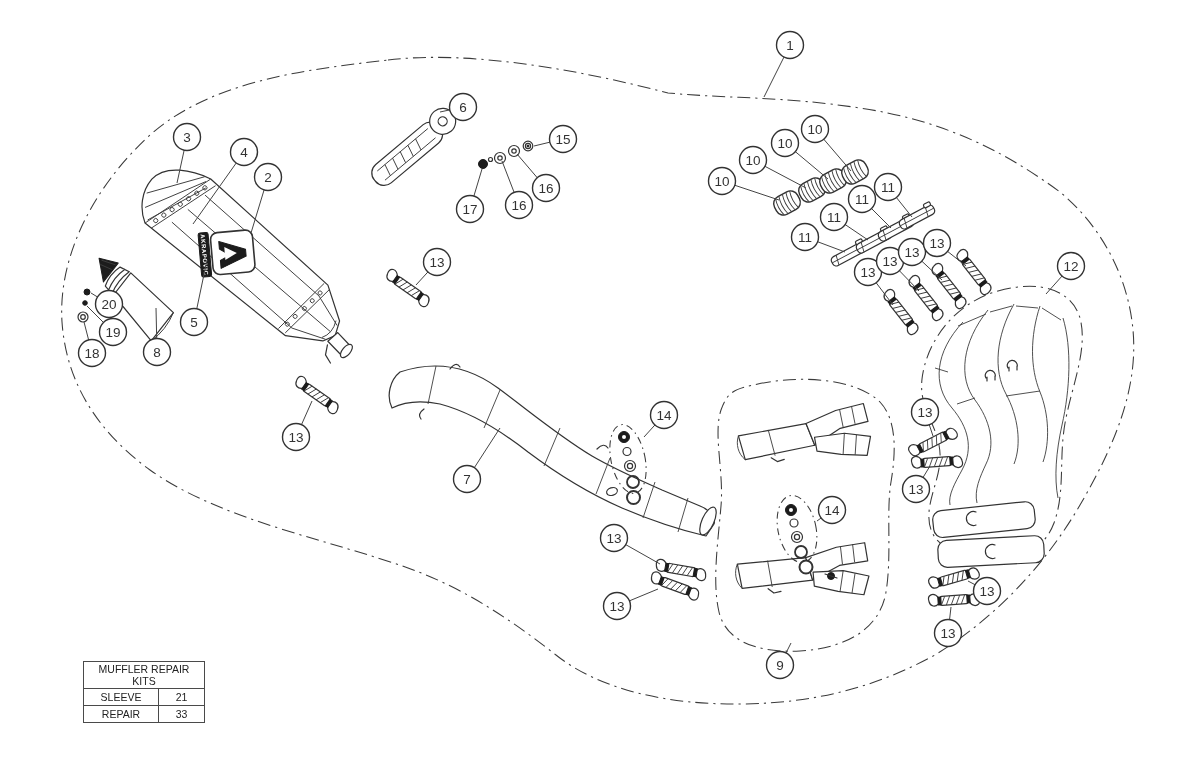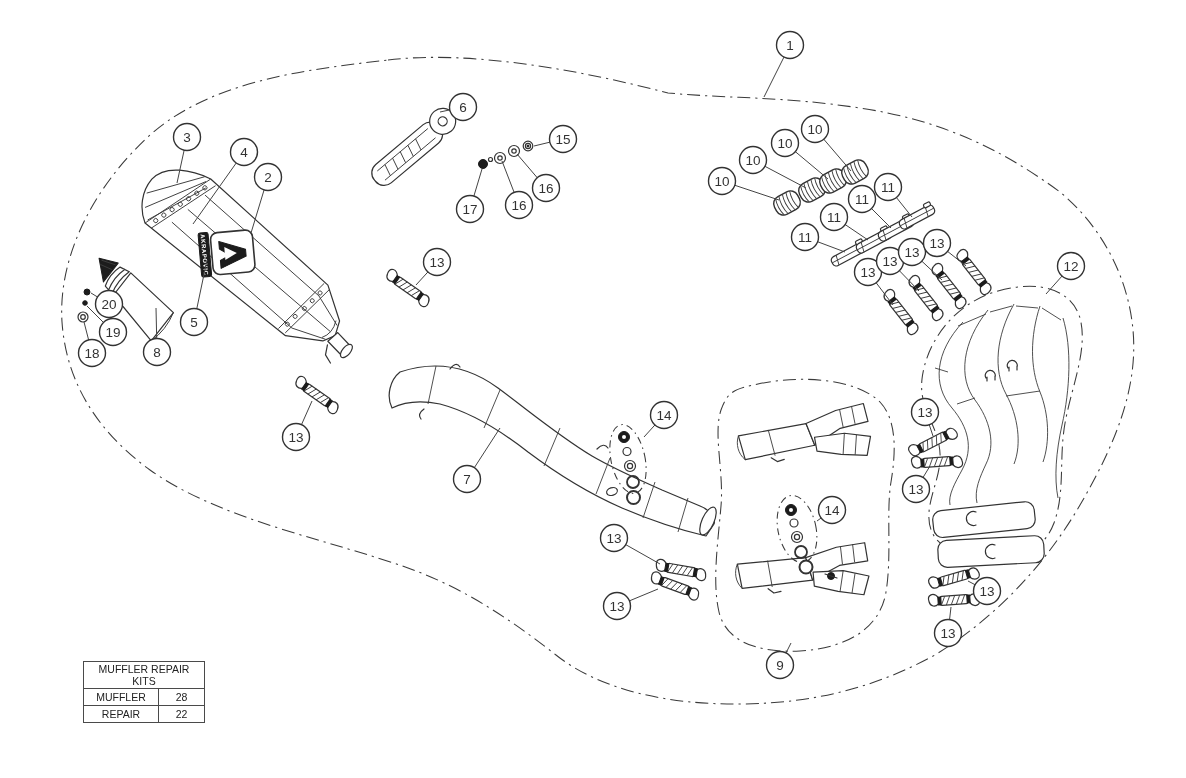--- a/index.html
+++ b/index.html
@@ -459,22 +459,22 @@
         </g>
       </g>
 </svg>
 
 <table class="kits-table">
   <tbody>
         <tr>
           <th colspan="2">MUFFLER REPAIR KITS</th>
         </tr>
   <tr>
-    <td class="c1">MUFFLER</td>
-    <td class="c2">28</td>
+    <td class="c1">SLEEVE</td>
+    <td class="c2">21</td>
   </tr>
   <tr>
     <td class="c1">REPAIR</td>
-    <td class="c2">22</td>
+    <td class="c2">33</td>
   </tr>
 </tbody>
     </table>
 </div>
 
 </body></html>

